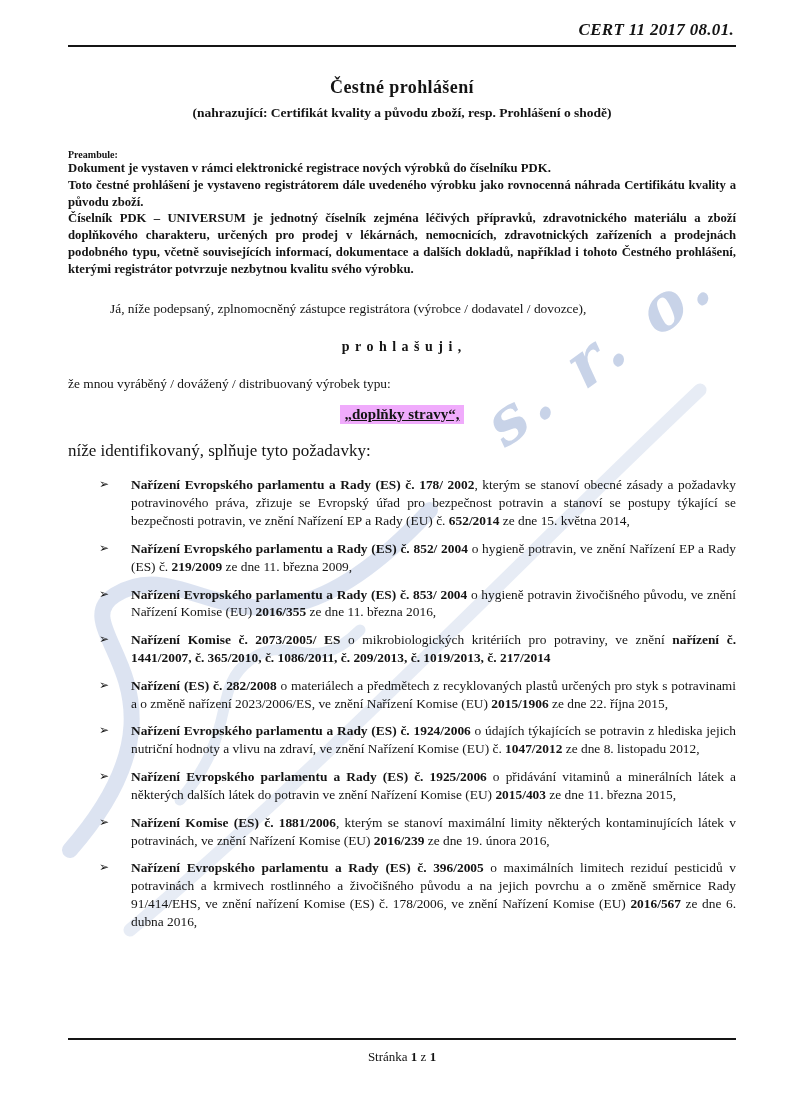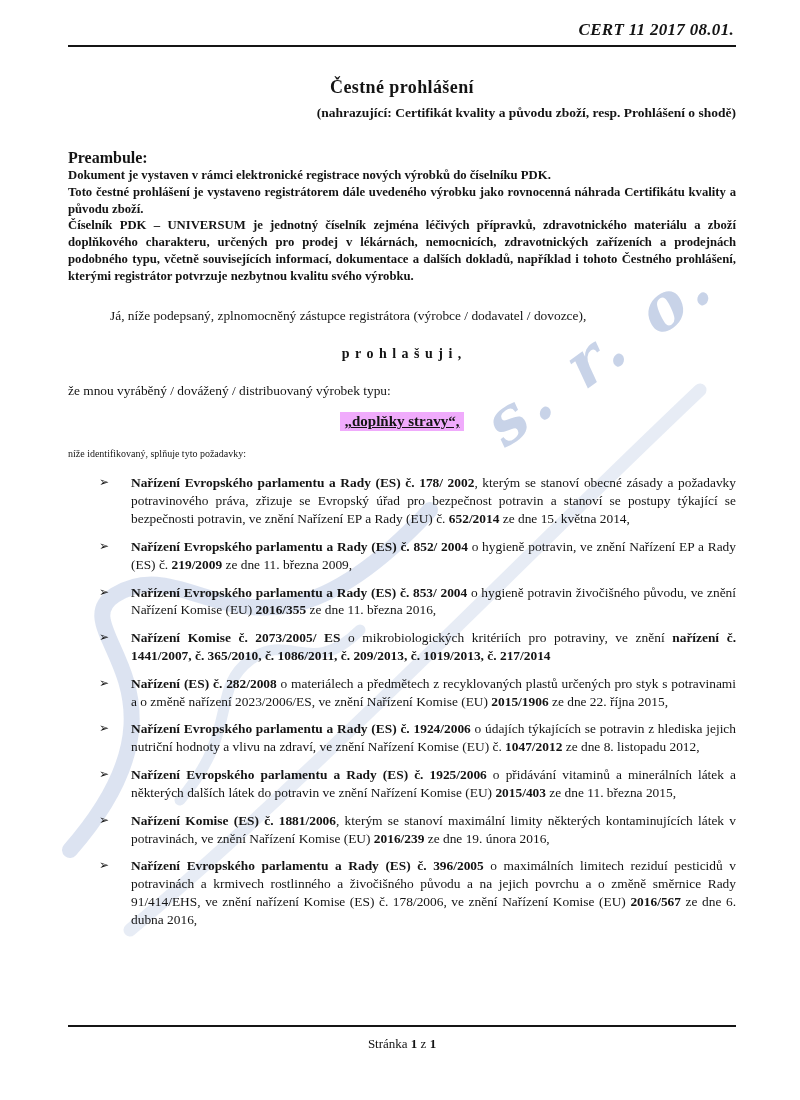--- a/index.html
+++ b/index.html
@@ -27,43 +27,43 @@
     font-size:64px; letter-spacing:6px;
     color:rgba(110,140,195,0.38);
     white-space:nowrap; pointer-events:none;
   }
   .doc-code {
     text-align:right; font-style:italic; font-weight:bold;
     font-size:17px; letter-spacing:.3px; padding-right:2px;
   }
   .rule { border:none; border-top:2.5px solid #151515; margin-top:5px; }
   .title { text-align:center; font-size:18px; font-weight:bold; margin-top:30px; letter-spacing:.4px; }
-  .subtitle { text-align:right; font-weight:bold; font-size:13.5px; margin-top:7px; }
-  .preamble-heading { font-weight:bold; font-size:16px; margin-top:28px; }
+  .subtitle { text-align:center; font-weight:bold; font-size:13.5px; margin-top:7px; }
+  .preamble-heading { font-weight:bold; font-size:10px; margin-top:28px; }
   .preamble-line { font-weight:bold; font-size:12.7px; line-height:1.32; text-align:justify; }
   .intro-line { font-size:13.4px; margin-top:24px; padding-left:42px; }
   .statement { text-align:center; font-weight:bold; font-size:14px; margin-top:22px; letter-spacing:1px; }
   .product-line { font-size:13.4px; margin-top:21px; }
   .product-type-wrap { text-align:center; margin-top:13px; }
   .product-type {
     display:inline-block; font-weight:bold; font-size:15px;
     text-decoration:underline; padding:1px 4px;
   }
-  .requirements-line { font-size:10px; margin-top:17px; }
+  .requirements-line { font-size:17px; margin-top:17px; }
   .req-list { list-style:none; margin-top:15px; }
   .req-item {
     position:relative; padding-left:63px; margin-bottom:10px;
     font-size:13.4px; line-height:1.33; text-align:justify;
   }
   .req-item .bullet {
     position:absolute; left:31px; top:1px; font-size:12px;
     font-family:"DejaVu Sans", sans-serif;
   }
   .b { font-weight:bold; }
-  .footer { position:absolute; left:68px; right:64px; bottom:48px; }
+  .footer { position:absolute; left:68px; right:64px; bottom:35px; }
   .footer .rule { border-top:2.5px solid #151515; margin:0; }
   .page-num { text-align:center; font-size:13px; margin-top:9px; }
 </style>
 </head>
 <body>
 
 <div class="page">
 
   <svg class="wm-svg" width="800" height="1100" viewBox="0 0 800 1100">
     <path d="M70,850 C210,690 60,630 115,595 C195,545 255,700 430,510" stroke="rgba(120,148,202,0.26)" stroke-width="16" fill="none" stroke-linecap="round"></path>

